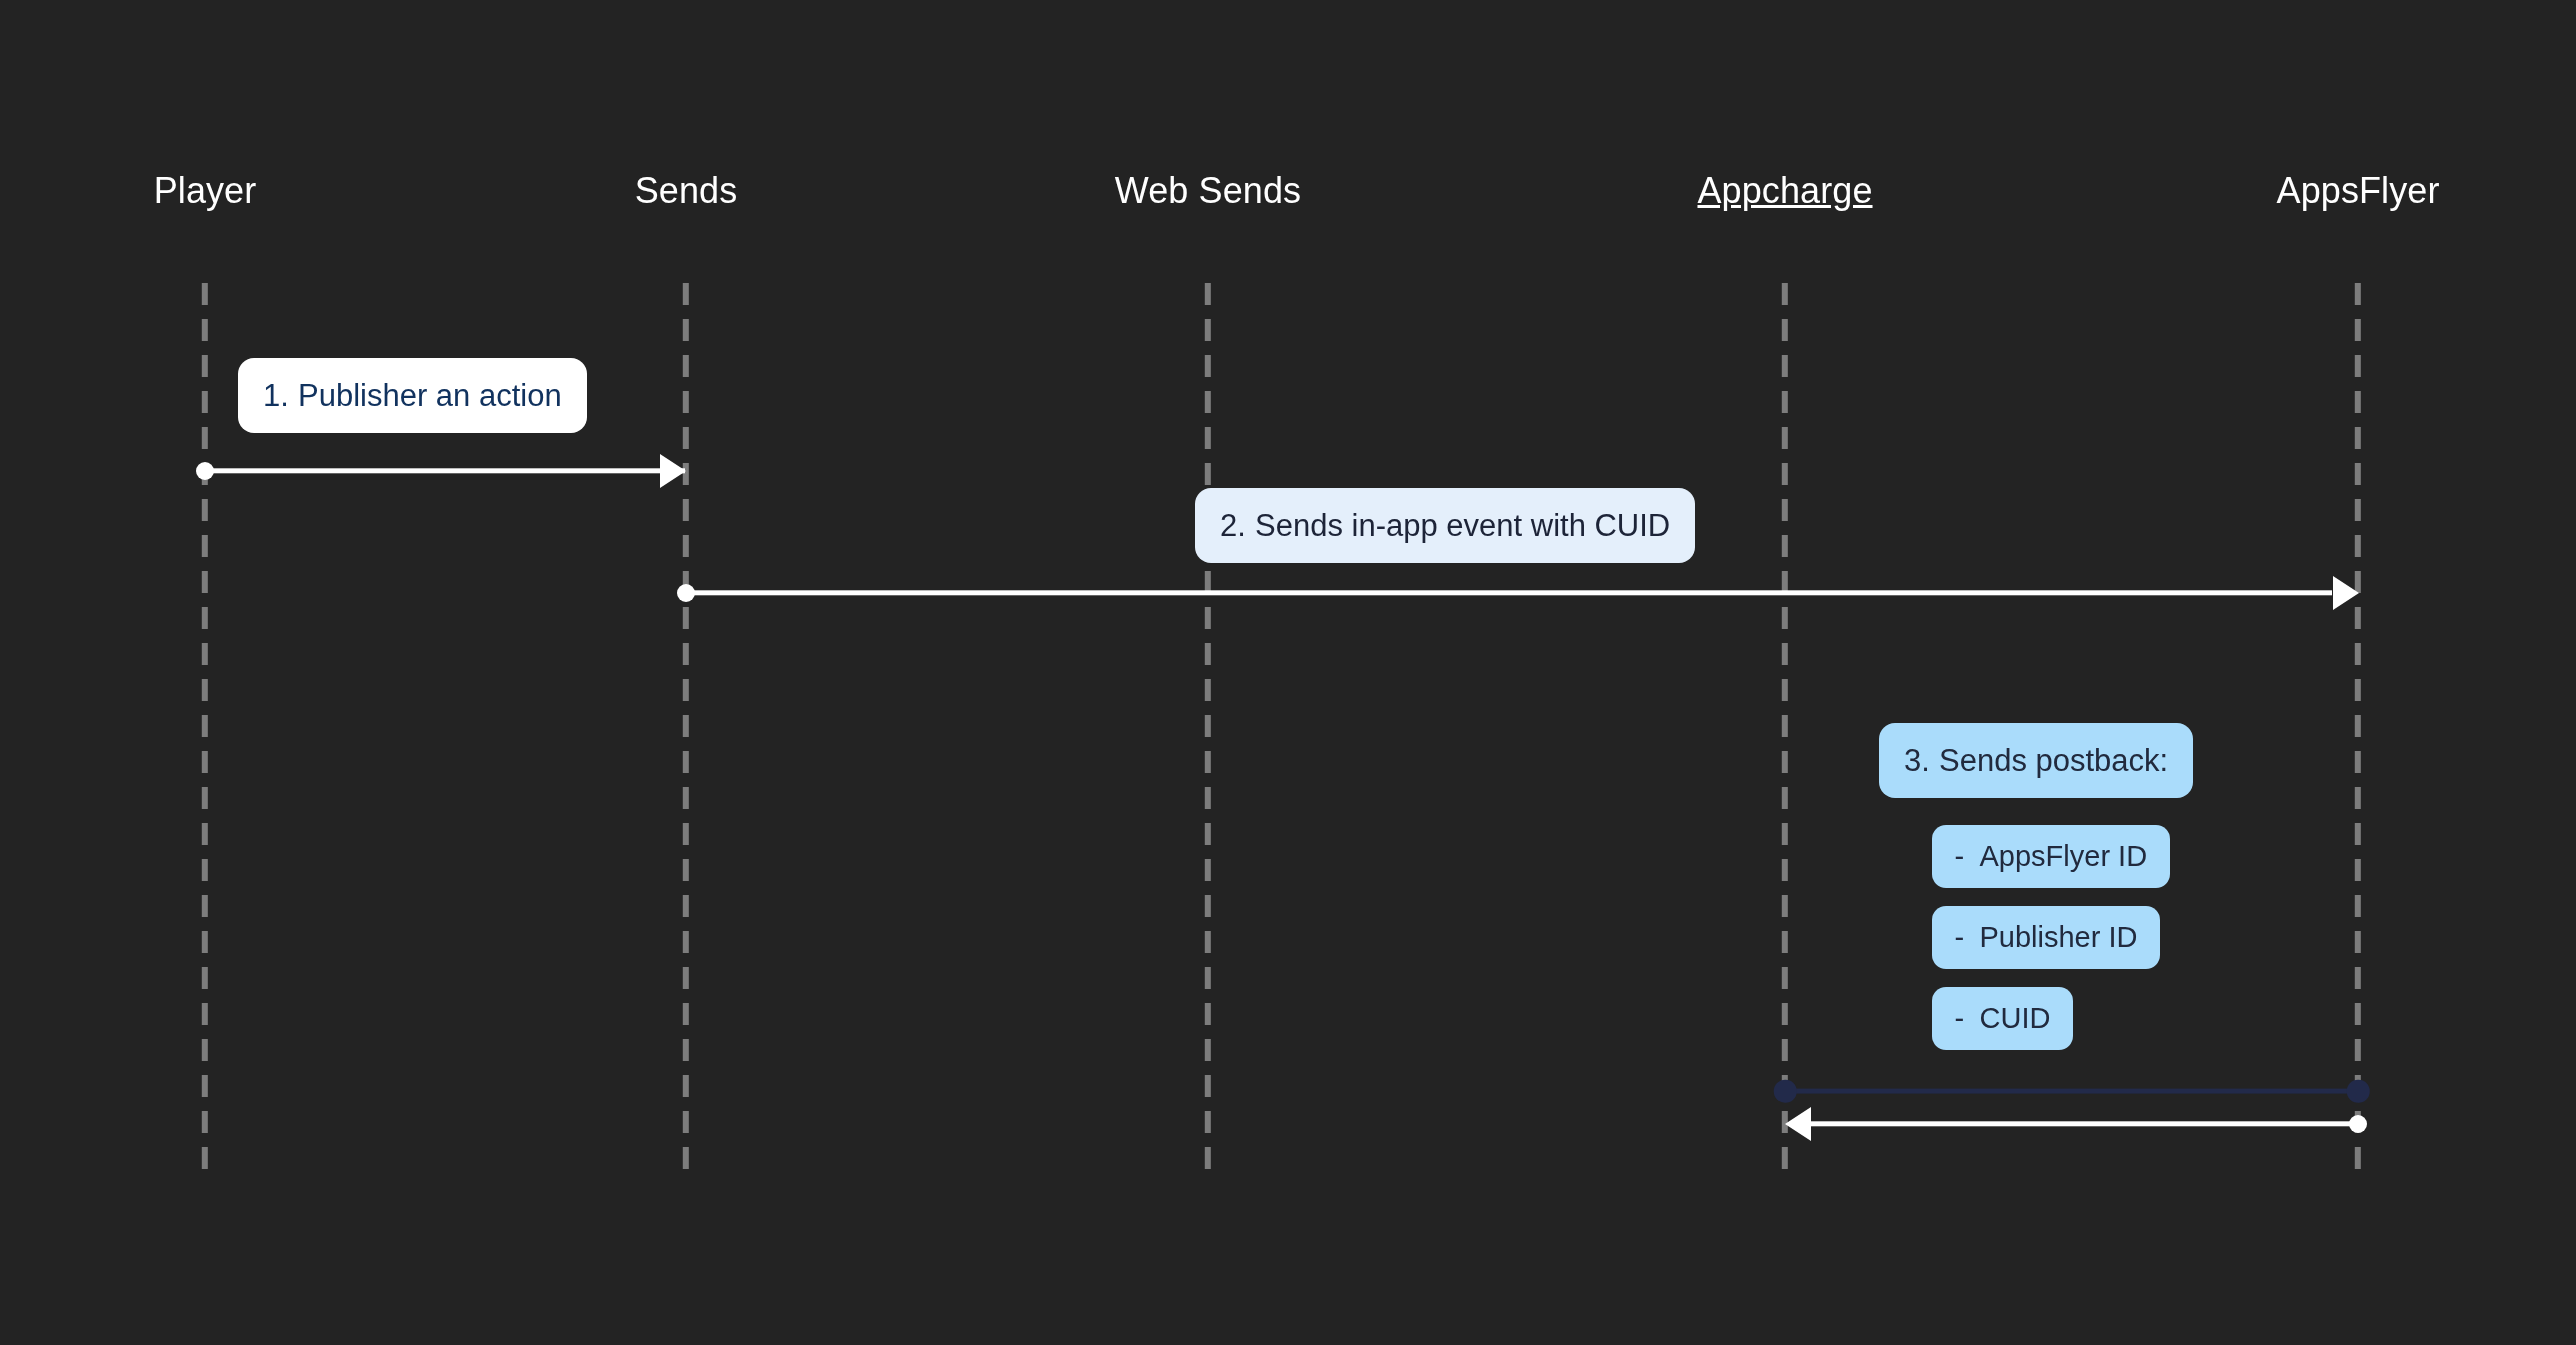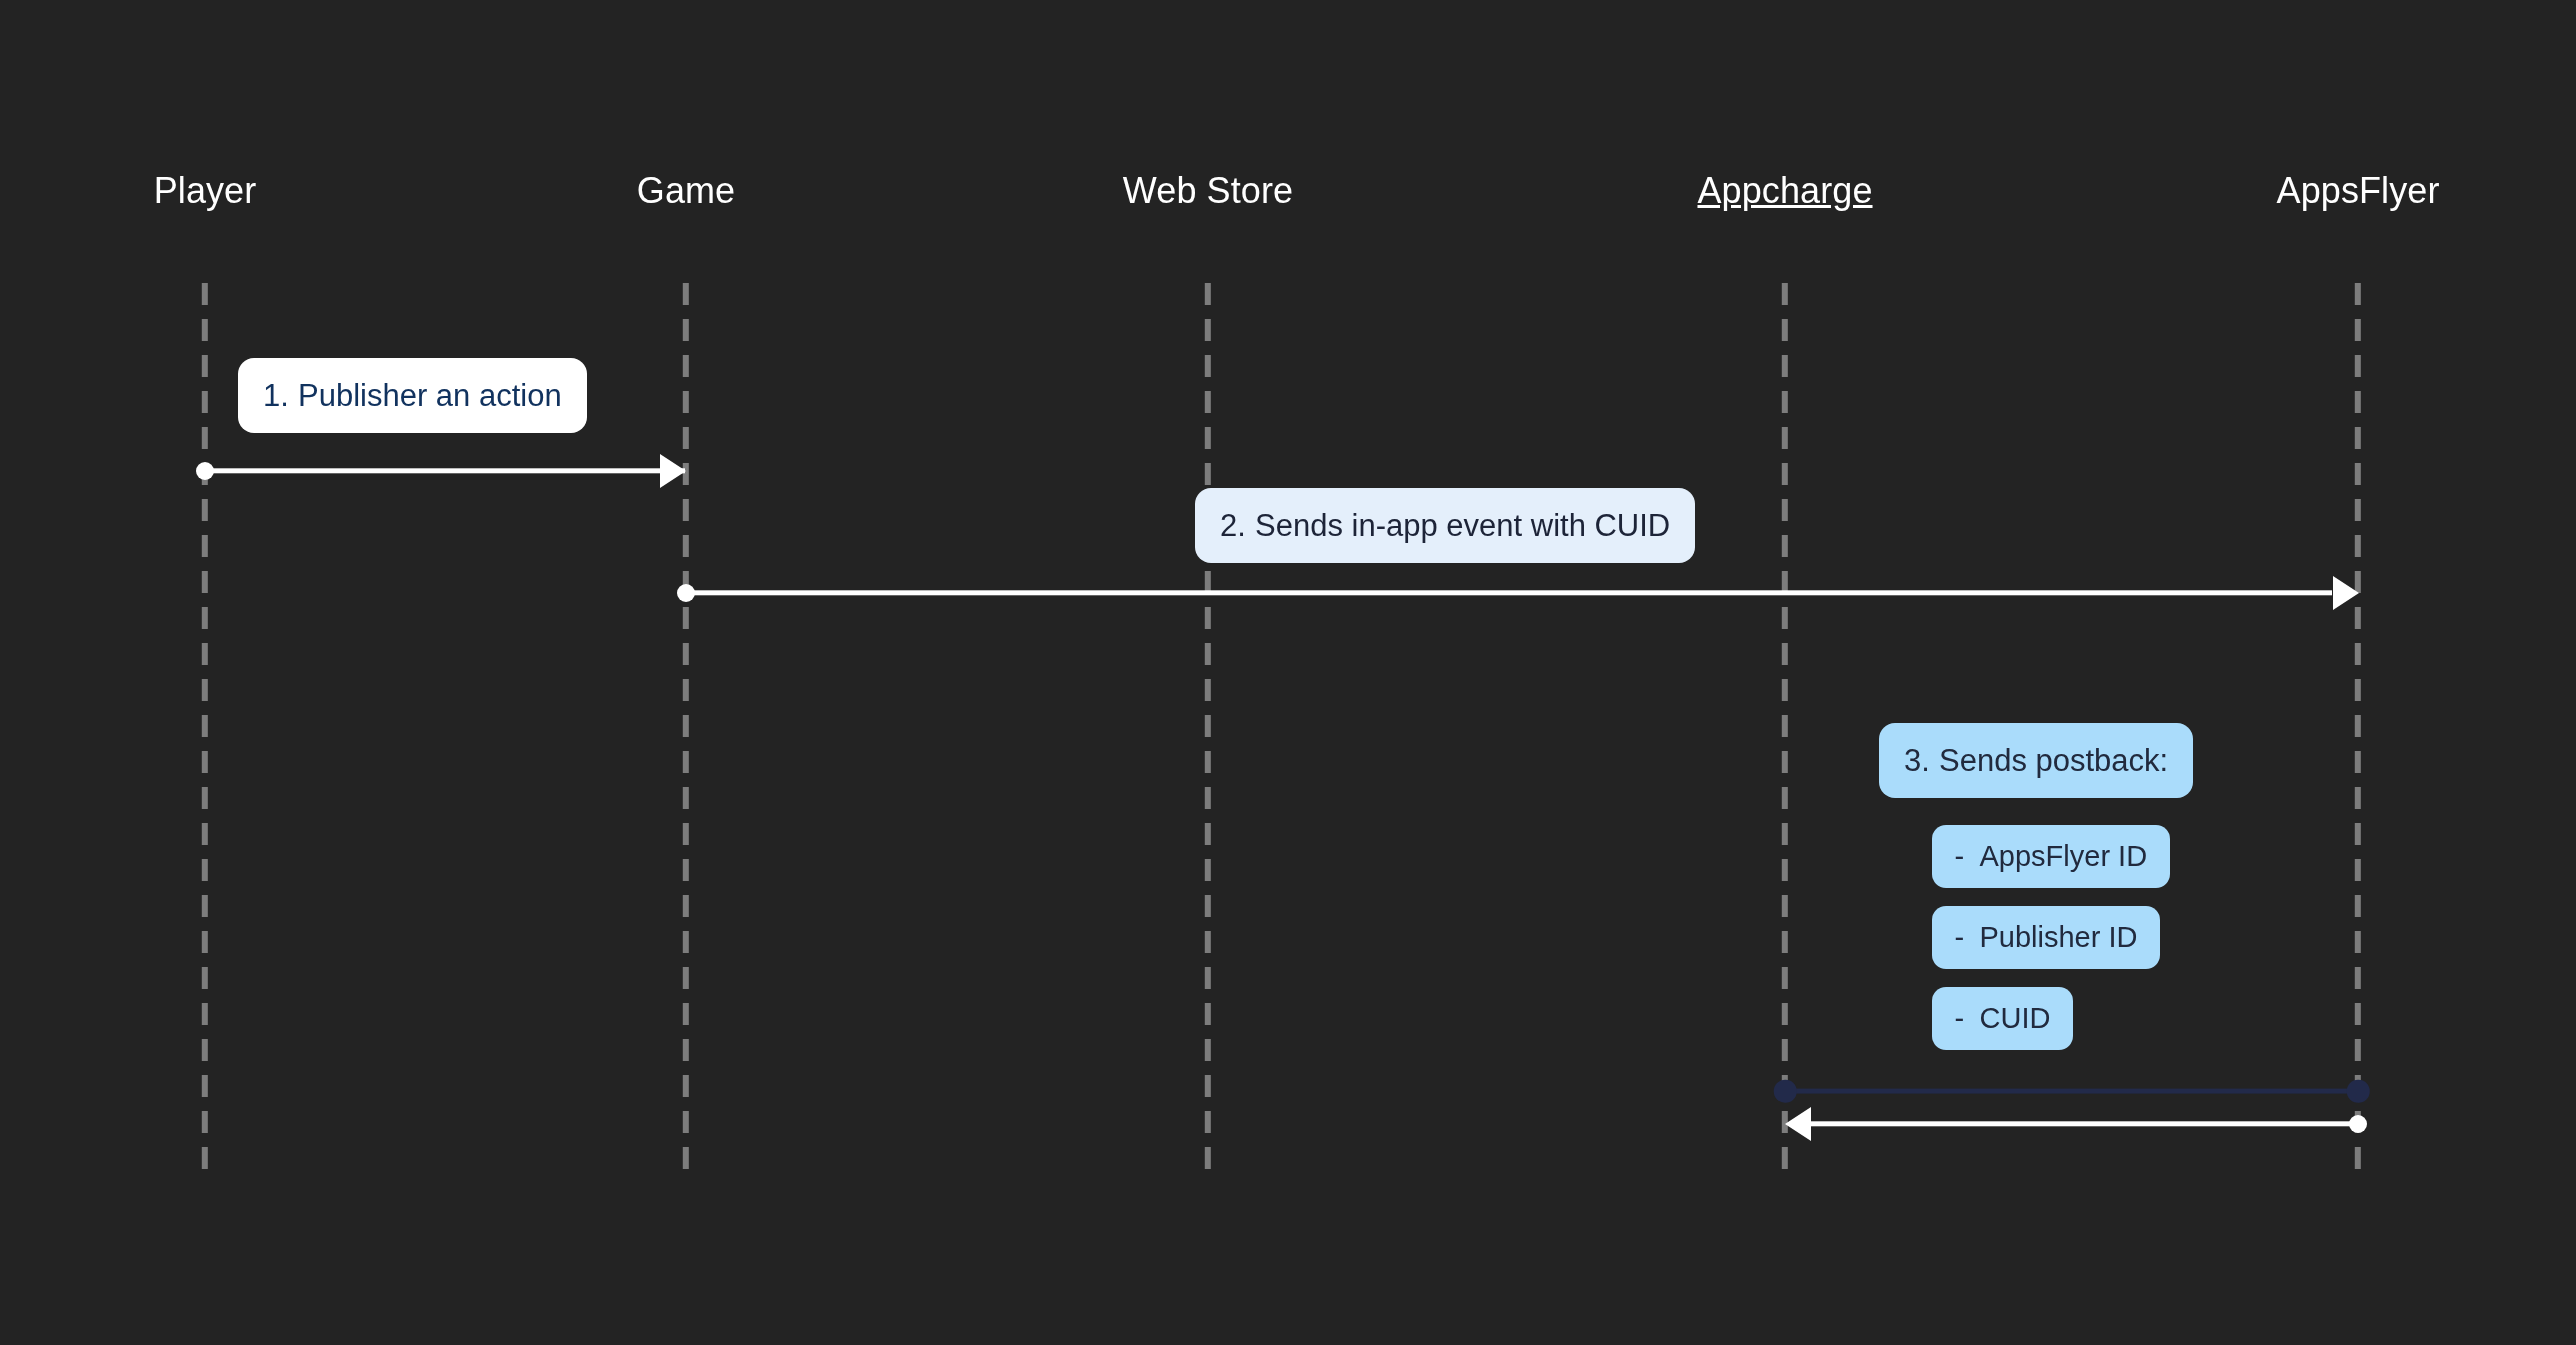--- a/index.html
+++ b/index.html
@@ -132,22 +132,22 @@
   .theme-white { background: #ffffff; color: #11325e; }
   .theme-pale  { background: #e4effb; color: #1d2438; }
   .theme-blue  { background: #aadcfb; color: #212a3e; }
 </style>
 </head>
 <body>
 
 <div id="stage">
 
   <div class="participant-label" style="left:193px;">Player</div>
-  <div class="participant-label" style="left:674px;">Game</div>
-  <div class="participant-label" style="left:1196px;">Web Store</div>
+  <div class="participant-label" style="left:674px;">Sends</div>
+  <div class="participant-label" style="left:1196px;">Web Sends</div>
   <div class="participant-label" style="left:1773px;text-decoration:underline;">Appcharge</div>
   <div class="participant-label" style="left:2346px;text-align:center;">AppsFlyer</div>
 
   <div class="lifeline" style="left:193px;"></div>
   <div class="lifeline" style="left:674px;"></div>
   <div class="lifeline" style="left:1196px;"></div>
   <div class="lifeline" style="left:1773px;"></div>
   <div class="lifeline" style="left:2346px;"></div>
 
   <div class="bubble main theme-white" style="left:226px; top:358px;">

